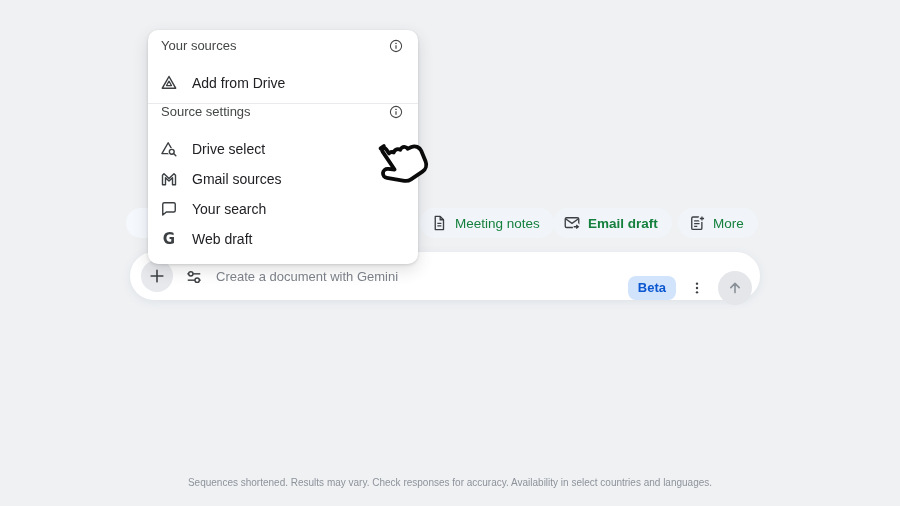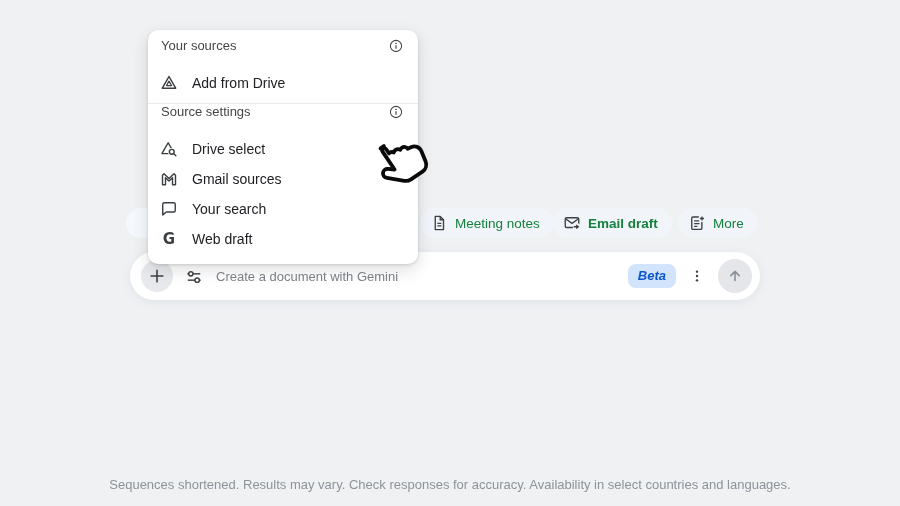--- a/index.html
+++ b/index.html
@@ -44,22 +44,22 @@
     display:flex; align-items:center; justify-content:center;
   }
   .prompt-input {
     position:absolute; left:86px; top:0; height:100%; width:330px;
     border:none; outline:none; background:transparent;
     font-size:13px; color:#3c4043;
     font-family:"Liberation Sans","DejaVu Sans",sans-serif;
   }
   .prompt-input::placeholder { color:#7d828a; opacity:1; }
   .pill-right {
-    position:absolute; right:8px; top:0; height:100%;
-    display:flex; align-items:center; gap:13px;font-style:italic;
+    position:absolute; right:8px; top:12px; height:100%;
+    display:flex; align-items:center; gap:13px;
   }
   .beta-badge {
     background:#d2e3fc; color:#0b57d0;
     font-size:13px; font-weight:bold;
     padding:4px 10px; border-radius:8px; line-height:1.2;
   }
   .kebab-btn { border:none; background:transparent; cursor:pointer; width:16px; height:24px;
     display:flex; align-items:center; justify-content:center; }
   .send-btn {
     width:34px; height:34px; border-radius:50%; background:#e4e6e9;
@@ -93,21 +93,21 @@
   
   .hand-cursor {
     position:absolute; left:372px; top:130px; z-index:20;
     width:70px; height:70px; pointer-events:none;
     transform:rotate(-34deg);
   }
 
   
   .footer-note {
     position:absolute; left:0; top:477px; width:900px;
-    text-align:center; font-size:13px; color:#8e939b;
+    text-align:center; font-size:10px; color:#8e939b;
   }
 </style>
 </head>
 <body>
 
 <div class="stage">
 
   <button class="chip-partial"></button>
 
   <button class="chip" style="left:420px;">

